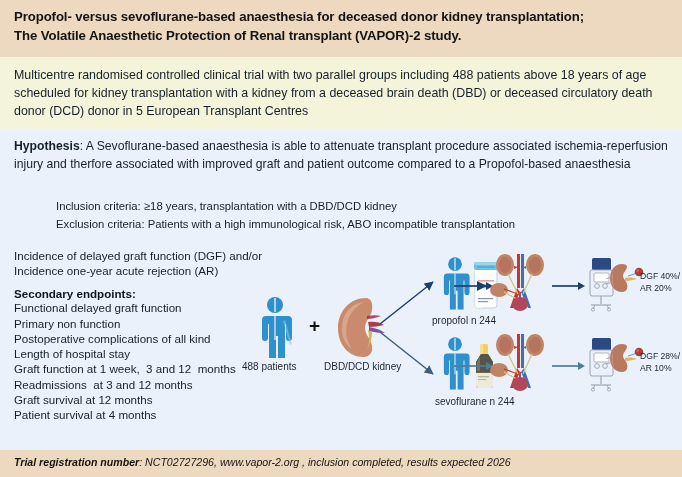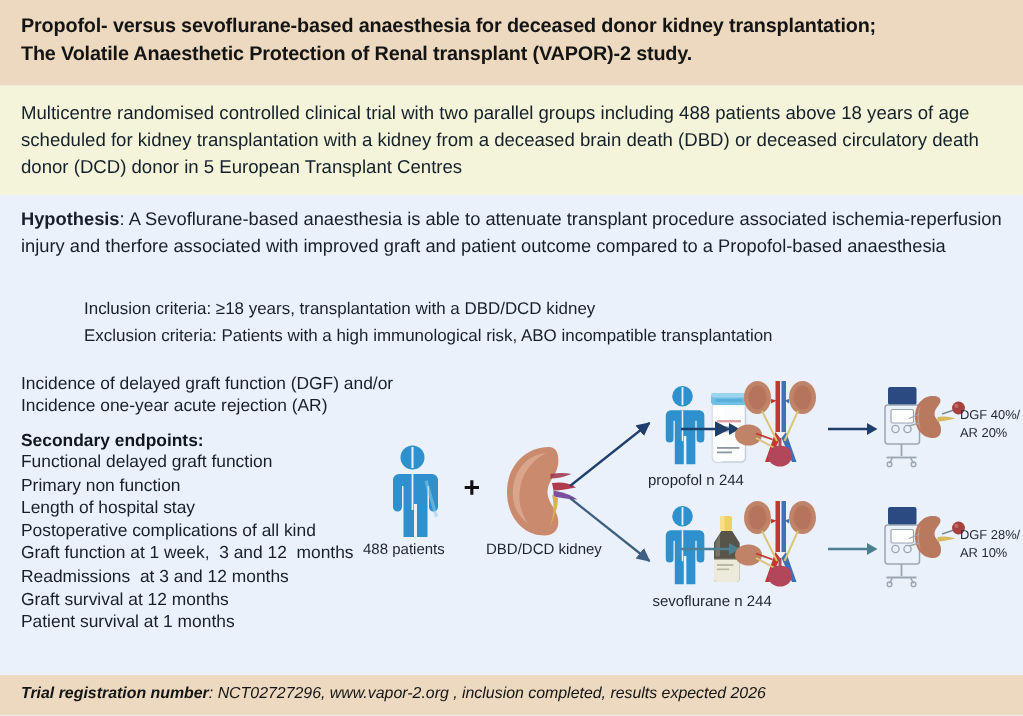--- a/index.html
+++ b/index.html
@@ -81,26 +81,26 @@
     <div>Exclusion criteria: Patients with a high immunological risk, ABO incompatible transplantation</div>
   </div>
 
   <div class="endpoints">
     <div class="ep-line">Incidence of delayed graft function (DGF) and/or</div>
     <div class="ep-line">Incidence one-year acute rejection (AR)</div>
     <div class="ep-gap"></div>
     <div class="ep-head">Secondary endpoints:</div>
     <div class="ep-line">Functional delayed graft function</div>
     <div class="ep-line">Primary non function</div>
+    <div class="ep-line">Postoperative complications of all kind</div>
     <div class="ep-line">Length of hospital stay</div>
-    <div class="ep-line">Postoperative complications of all kind</div>
     <div class="ep-line">Graft function at 1 week,  3 and 12  months</div>
     <div class="ep-line">Readmissions  at 3 and 12 months</div>
     <div class="ep-line">Graft survival at 12 months</div>
-    <div class="ep-line">Patient survival at 1 months</div>
+    <div class="ep-line">Patient survival at 4 months</div>
   </div>
 
   <div class="figure">
 
     <div class="abs" style="left:22px;top:48px;">
       <svg width="42" height="62" viewBox="0 0 42 62">
         <circle cx="21" cy="9" r="8" fill="#2e90cc"></circle>
         <line x1="21" y1="2" x2="21" y2="16" stroke="#eaf1fa" stroke-width="1.4"></line>
         <path d="M8 20 h26 a4 4 0 0 1 4 4 v18 a3 3 0 0 1 -6 0 v-14 h-1 v34 h-7 v-22 h-2 v22 h-7 v-34 h-1 v14 a3 3 0 0 1 -6 0 v-18 a4 4 0 0 1 4 -4 z" fill="#2e90cc"></path>
         <path d="M31 24 l7 24 l-2 1 l-7 -24 z" fill="#8fcbe8" opacity="0.55"></path>

